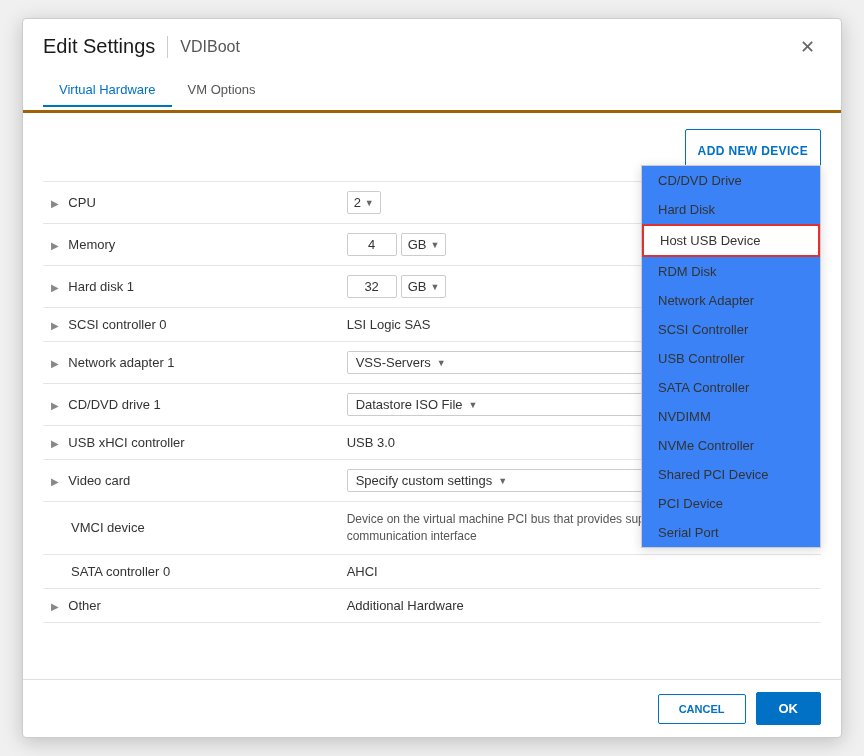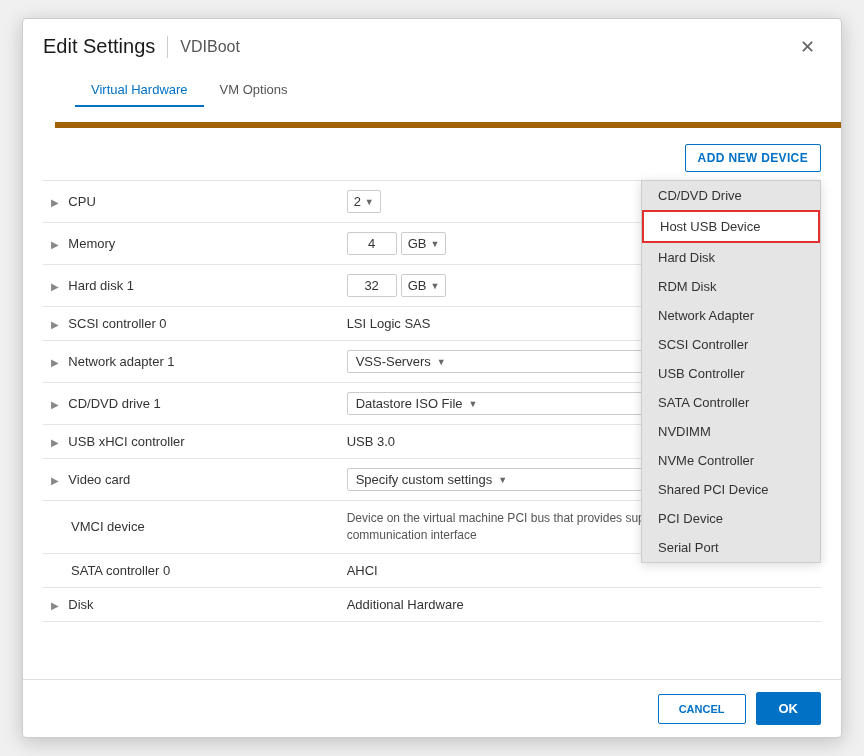--- a/index.html
+++ b/index.html
@@ -51,24 +51,23 @@
       background: none;
       border: none;
       cursor: pointer;
       font-size: 18px;
       color: #666;
       padding: 2px 6px;
       line-height: 1;
     }
     .tabs {
       display: flex;
-      padding: 8px 20px 16px 20px;
-      border-bottom: 6px solid #a16207;
+      padding: 8px 20px 4px 20px;
+      border-bottom: 3px solid #a16207;
       margin-top: 8px;
-      margin-left: 32px;
     }
     .tab {
       padding: 8px 16px;
       cursor: pointer;
       font-size: 13px;
       color: #555;
       border-bottom: 2px solid transparent;
       margin-bottom: -1px;
     }
     .tab.active {
@@ -84,21 +83,21 @@
     }
     .toolbar {
       display: flex;
       justify-content: flex-end;
       margin-bottom: 8px;
     }
     .add-new-device-btn {
       border: 1px solid #0071c5;
       background: #fff;
       color: #0071c5;
-      padding: 6px 12px;
+      padding: 14px 12px;
       cursor: pointer;
       font-size: 12px;
       font-weight: 600;
       letter-spacing: 0.03em;
       border-radius: 2px;
     }
     .hw-table {
       width: 100%;
       border-collapse: collapse;
     }
@@ -163,21 +162,21 @@
     .vmci-desc {
       font-size: 12px;
       color: #555;
       line-height: 1.4;
     }
     
     .dropdown-menu {
       position: absolute;
       top: 52px;
       right: 20px;
-      background: #e5e5e5;
+      background: #3b82f6;
       border: 1px solid #ccc;
       box-shadow: 0 2px 10px rgba(0,0,0,0.15);
       z-index: 100;
       min-width: 180px;
     }
     .dropdown-item {
       padding: 7px 16px;
       cursor: pointer;
       font-size: 13px;
       color: #333;
@@ -238,22 +237,22 @@
   </div>
 
   <div class="dialog-body">
 
     <div class="toolbar">
       <button class="add-new-device-btn">ADD NEW DEVICE</button>
     </div>
 
     <div class="dropdown-menu">
       <div class="dropdown-item">CD/DVD Drive</div>
+      <div class="dropdown-item">Hard Disk</div>
       <div class="dropdown-item highlighted">Host USB Device</div>
-      <div class="dropdown-item">Hard Disk</div>
       <div class="dropdown-item">RDM Disk</div>
       <div class="dropdown-item">Network Adapter</div>
       <div class="dropdown-item">SCSI Controller</div>
       <div class="dropdown-item">USB Controller</div>
       <div class="dropdown-item">SATA Controller</div>
       <div class="dropdown-item">NVDIMM</div>
       <div class="dropdown-item">NVMe Controller</div>
       <div class="dropdown-item">Shared PCI Device</div>
       <div class="dropdown-item">PCI Device</div>
       <div class="dropdown-item">Serial Port</div>
@@ -382,21 +381,21 @@
             <span style="margin-left:20px;">SATA controller 0</span>
           </td>
           <td>
             <span>AHCI</span>
           </td>
         </tr>
 
         <tr class="hw-row">
           <td>
             <span class="expand-icon">▶</span>
-            <span>Disk</span>
+            <span>Other</span>
           </td>
           <td>
             <span>Additional Hardware</span>
           </td>
         </tr>
       </tbody>
     </table>
   </div>
 
   <div class="dialog-footer">

